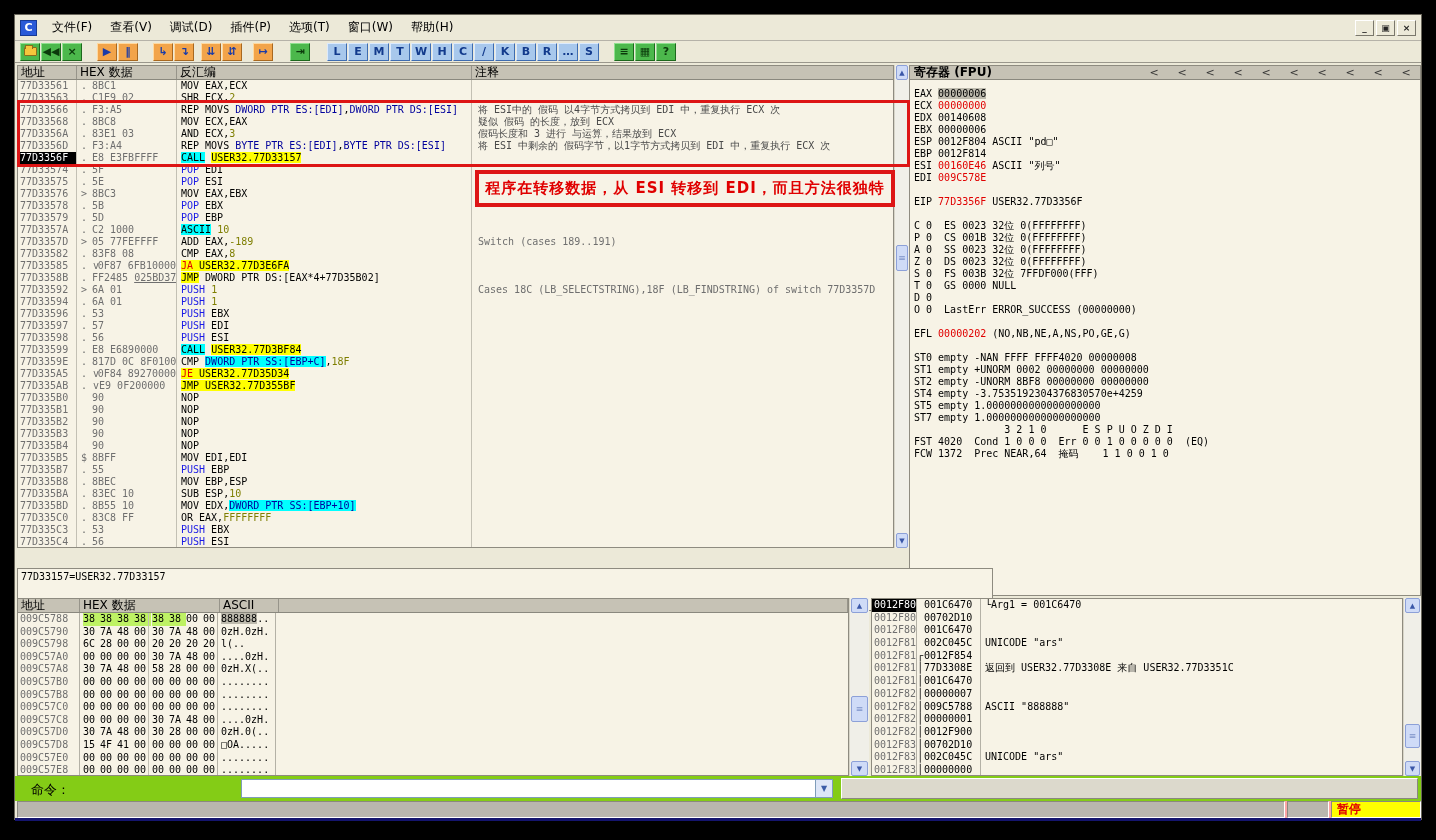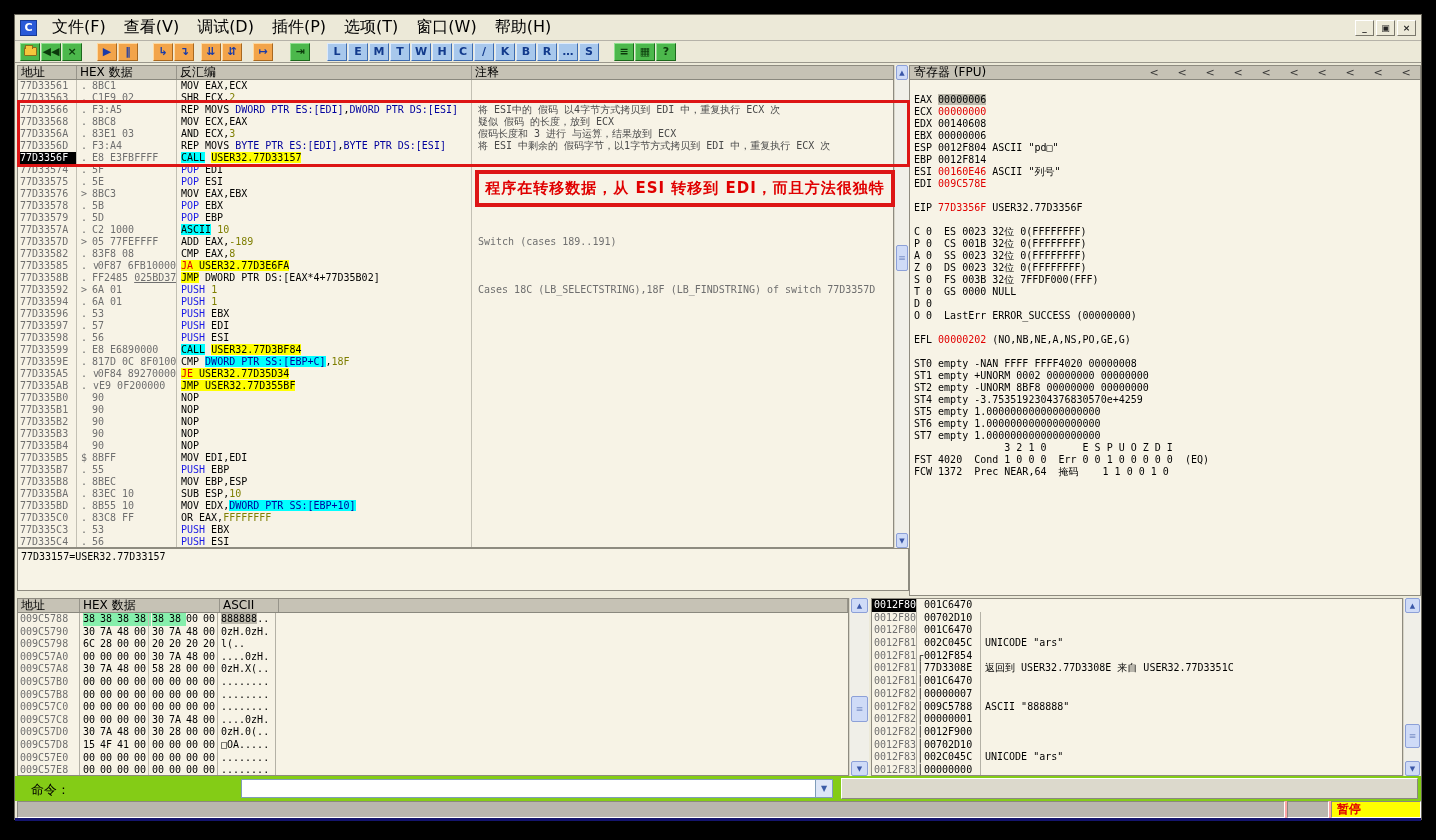--- a/index.html
+++ b/index.html
@@ -5,21 +5,21 @@
   *{box-sizing:border-box;margin:0;padding:0}
   body{background:#000;width:1436px;height:840px;margin:0;position:relative;overflow:hidden;
        font-family:"DejaVu Sans","Liberation Sans",sans-serif}
   .window{position:absolute;left:14px;top:14px;width:1408px;height:806px;background:#ECE9D8;
           border:1px solid #6a675c}
   
   .menubar{position:absolute;left:0;top:0;width:100%;height:26px;display:flex;align-items:center;
            border-bottom:1px solid #b5b2a8;background:#ECE9D8}
   .appicon{width:17px;height:16px;margin:0 6px 0 5px;background:#2A5AD8;border:1px solid #173a96;
            color:#fff;font:bold 11px "DejaVu Sans",sans-serif;display:flex;align-items:center;justify-content:center}
-  .menuitem{font-size:16px;color:#000;padding:0 9px;cursor:default}
+  .menuitem{font-size:12px;color:#000;padding:0 9px;cursor:default}
   .winbtns{margin-left:auto;display:flex;margin-right:5px}
   .wbtn{width:19px;height:16px;margin-left:2px;background:#ECE9D8;border:1px solid;
         border-color:#fff #7a776c #7a776c #fff;font:bold 9px "DejaVu Sans",sans-serif;
         display:flex;align-items:center;justify-content:center;color:#222}
   
   .toolbar{position:absolute;left:0;top:26px;width:100%;height:22px;display:flex;align-items:center;
            padding-left:3px;border-bottom:1px solid #9a978c;background:#ECE9D8}
   .tbtn{width:20px;height:18px;border:1px solid;margin-right:1px;font:bold 11px "DejaVu Sans",sans-serif;
         display:flex;align-items:center;justify-content:center;line-height:1}
   .tb-green{background:#4CB84C;border-color:#8fe08f #1d681d #1d681d #8fe08f;color:#0b3a0b}
@@ -59,21 +59,21 @@
   
   .mrow{display:flex;height:12.6px;line-height:12.6px;white-space:pre;
         font-family:"DejaVu Sans Mono",monospace;font-size:10px}
   .c-daddr{width:62px;padding-left:2px;color:#6f6f6f;border-right:1px solid #b4b1a6;overflow:hidden}
   .byte{display:inline-block;width:17px}
   .g1{width:68px;padding-left:3px}
   .gsep{width:1px;background:#c3c0b4}
   .g2{width:68px;padding-left:3px}
   .c-dascii{width:58px;border-left:1px solid #b4b1a6;padding-left:3px;overflow:hidden}
   .dtrail{flex:1;border-left:1px solid #b4b1a6}
-  .hlb{background:#86efac}
+  .hlb{background:#bef264}
   
   .srow{display:flex;height:12.7px;line-height:12.7px;white-space:pre;
         font-family:"DejaVu Sans Mono",monospace;font-size:10px}
   .s-addr{width:45px;padding-left:2px;color:#6f6f6f;border-right:1px solid #b4b1a6;overflow:hidden}
   .s-addr.inv{background:#000;color:#fff}
   .s-pre{width:7px;color:#000}
   .s-val{width:56px;color:#000}
   .s-com{flex:1;border-left:1px solid #b4b1a6;padding-left:4px;color:#000;overflow:hidden}
   
   .sb{position:absolute;background:#f0efe8;border-left:1px solid #d8d5c8}
@@ -209,35 +209,35 @@
   </div>
 
   <div class="sb" style="left:879px;top:50px;width:15px;height:483px">
     <div class="sbtn" style="top:0">▲</div>
     <div class="sthumb" style="top:180px;height:26px">≡</div>
     <div class="sbtn" style="bottom:0">▼</div>
   </div>
 
   <div class="pane" id="registers" style="left:894px;top:50px;width:512px;height:531px">
     <div class="phdr" style="padding-left:4px">
-      <span style="font-weight:normal">寄存器 (FPU)</span>
+      <span style="font-weight:bold">寄存器 (FPU)</span>
       <span id="collapse-marks" class="collapse-marks">
           <span class="cmark">&lt;</span>
           <span class="cmark">&lt;</span>
           <span class="cmark">&lt;</span>
           <span class="cmark">&lt;</span>
           <span class="cmark">&lt;</span>
           <span class="cmark">&lt;</span>
           <span class="cmark">&lt;</span>
           <span class="cmark">&lt;</span>
           <span class="cmark">&lt;</span>
           <span class="cmark">&lt;</span>
         </span>
     </div>
-    <div id="reg-body" style="padding-top:14px">
+    <div id="reg-body" style="padding-top:8px">
         <div class="rline"><span>EAX </span><span class="tok-s">00000006</span></div>
         <div class="rline"><span>ECX </span><span class="tok-r">00000000</span></div>
         <div class="rline"><span>EDX 00140608</span></div>
         <div class="rline"><span>EBX 00000006</span></div>
         <div class="rline"><span>ESP 0012F804 ASCII "pd□"</span></div>
         <div class="rline"><span>EBP 0012F814</span></div>
         <div class="rline"><span>ESI </span><span class="tok-r">00160E46</span><span> ASCII "列号"</span></div>
         <div class="rline"><span>EDI </span><span class="tok-r">009C578E</span></div>
         <div class="rline">&nbsp;</div>
         <div class="rline"><span>EIP </span><span class="tok-r">77D3356F</span><span> USER32.77D3356F</span></div>
@@ -251,29 +251,28 @@
         <div class="rline"><span>D 0</span></div>
         <div class="rline"><span>O 0  LastErr ERROR_SUCCESS (00000000)</span></div>
         <div class="rline">&nbsp;</div>
         <div class="rline"><span>EFL </span><span class="tok-r">00000202</span><span> (NO,NB,NE,A,NS,PO,GE,G)</span></div>
         <div class="rline">&nbsp;</div>
         <div class="rline"><span>ST0 empty -NAN FFFF FFFF4020 00000008</span></div>
         <div class="rline"><span>ST1 empty +UNORM 0002 00000000 00000000</span></div>
         <div class="rline"><span>ST2 empty -UNORM 8BF8 00000000 00000000</span></div>
         <div class="rline"><span>ST4 empty -3.7535192304376830570e+4259</span></div>
         <div class="rline"><span>ST5 empty 1.0000000000000000000</span></div>
-        <div class="rline"><span>ST6 empty 1.0000000000000000000</span></div>
         <div class="rline"><span>ST7 empty 1.0000000000000000000</span></div>
         <div class="rline"><span>               3 2 1 0      E S P U O Z D I</span></div>
         <div class="rline"><span>FST 4020  Cond 1 0 0 0  Err 0 0 1 0 0 0 0 0  (EQ)</span></div>
         <div class="rline"><span>FCW 1372  Prec NEAR,64  掩码    1 1 0 0 1 0</span></div>
       </div>
   </div>
 
-  <div class="pane" id="infopane" style="left:2px;top:533px;width:892px;height:43px">
+  <div class="pane" id="infopane" style="left:2px;top:553px;width:976px;height:43px">
     <span>77D33157=USER32.77D33157</span>
   </div>
 
   <div class="pane" id="dump" style="left:2px;top:583px;width:832px;height:178px">
     <div class="phdr" id="dump-hdr">
         <div class="hcell" style="width: 62px;">地址</div>
         <div class="hcell" style="width: 140px;">HEX 数据</div>
         <div class="hcell" style="width: 59px;">ASCII</div>
         <div class="hcell" style="flex: 1 1 0%;"></div>
       </div>
@@ -295,21 +294,21 @@
   </div>
 
   <div class="sb" style="left:834px;top:583px;width:20px;height:178px">
     <div class="sbtn" style="top:0">▲</div>
     <div class="sthumb" style="top:98px;height:26px">≡</div>
     <div class="sbtn" style="bottom:0">▼</div>
   </div>
 
   <div class="pane" id="stack" style="left:856px;top:583px;width:532px;height:178px">
     <div id="stack-rows">
-        <div class="srow"><div class="s-addr inv">0012F804</div><div class="s-pre"></div><div class="s-val">001C6470</div></div>
+        <div class="srow"><div class="s-addr inv">0012F804</div><div class="s-pre"></div><div class="s-val">001C6470</div><div class="s-com">└Arg1 = 001C6470</div></div>
         <div class="srow"><div class="s-addr">0012F808</div><div class="s-pre"></div><div class="s-val">00702D10</div><div class="s-com"></div></div>
         <div class="srow"><div class="s-addr">0012F80C</div><div class="s-pre"></div><div class="s-val">001C6470</div><div class="s-com"></div></div>
         <div class="srow"><div class="s-addr">0012F810</div><div class="s-pre"></div><div class="s-val">002C045C</div><div class="s-com">UNICODE "ars"</div></div>
         <div class="srow"><div class="s-addr">0012F814</div><div class="s-pre">┌</div><div class="s-val">0012F854</div><div class="s-com"></div></div>
         <div class="srow"><div class="s-addr">0012F818</div><div class="s-pre">│</div><div class="s-val">77D3308E</div><div class="s-com">返回到 USER32.77D3308E 来自 USER32.77D3351C</div></div>
         <div class="srow"><div class="s-addr">0012F81C</div><div class="s-pre">│</div><div class="s-val">001C6470</div><div class="s-com"></div></div>
         <div class="srow"><div class="s-addr">0012F820</div><div class="s-pre">│</div><div class="s-val">00000007</div><div class="s-com"></div></div>
         <div class="srow"><div class="s-addr">0012F824</div><div class="s-pre">│</div><div class="s-val">009C5788</div><div class="s-com">ASCII "888888"</div></div>
         <div class="srow"><div class="s-addr">0012F828</div><div class="s-pre">│</div><div class="s-val">00000001</div><div class="s-com"></div></div>
         <div class="srow"><div class="s-addr">0012F82C</div><div class="s-pre">│</div><div class="s-val">0012F900</div><div class="s-com"></div></div>

